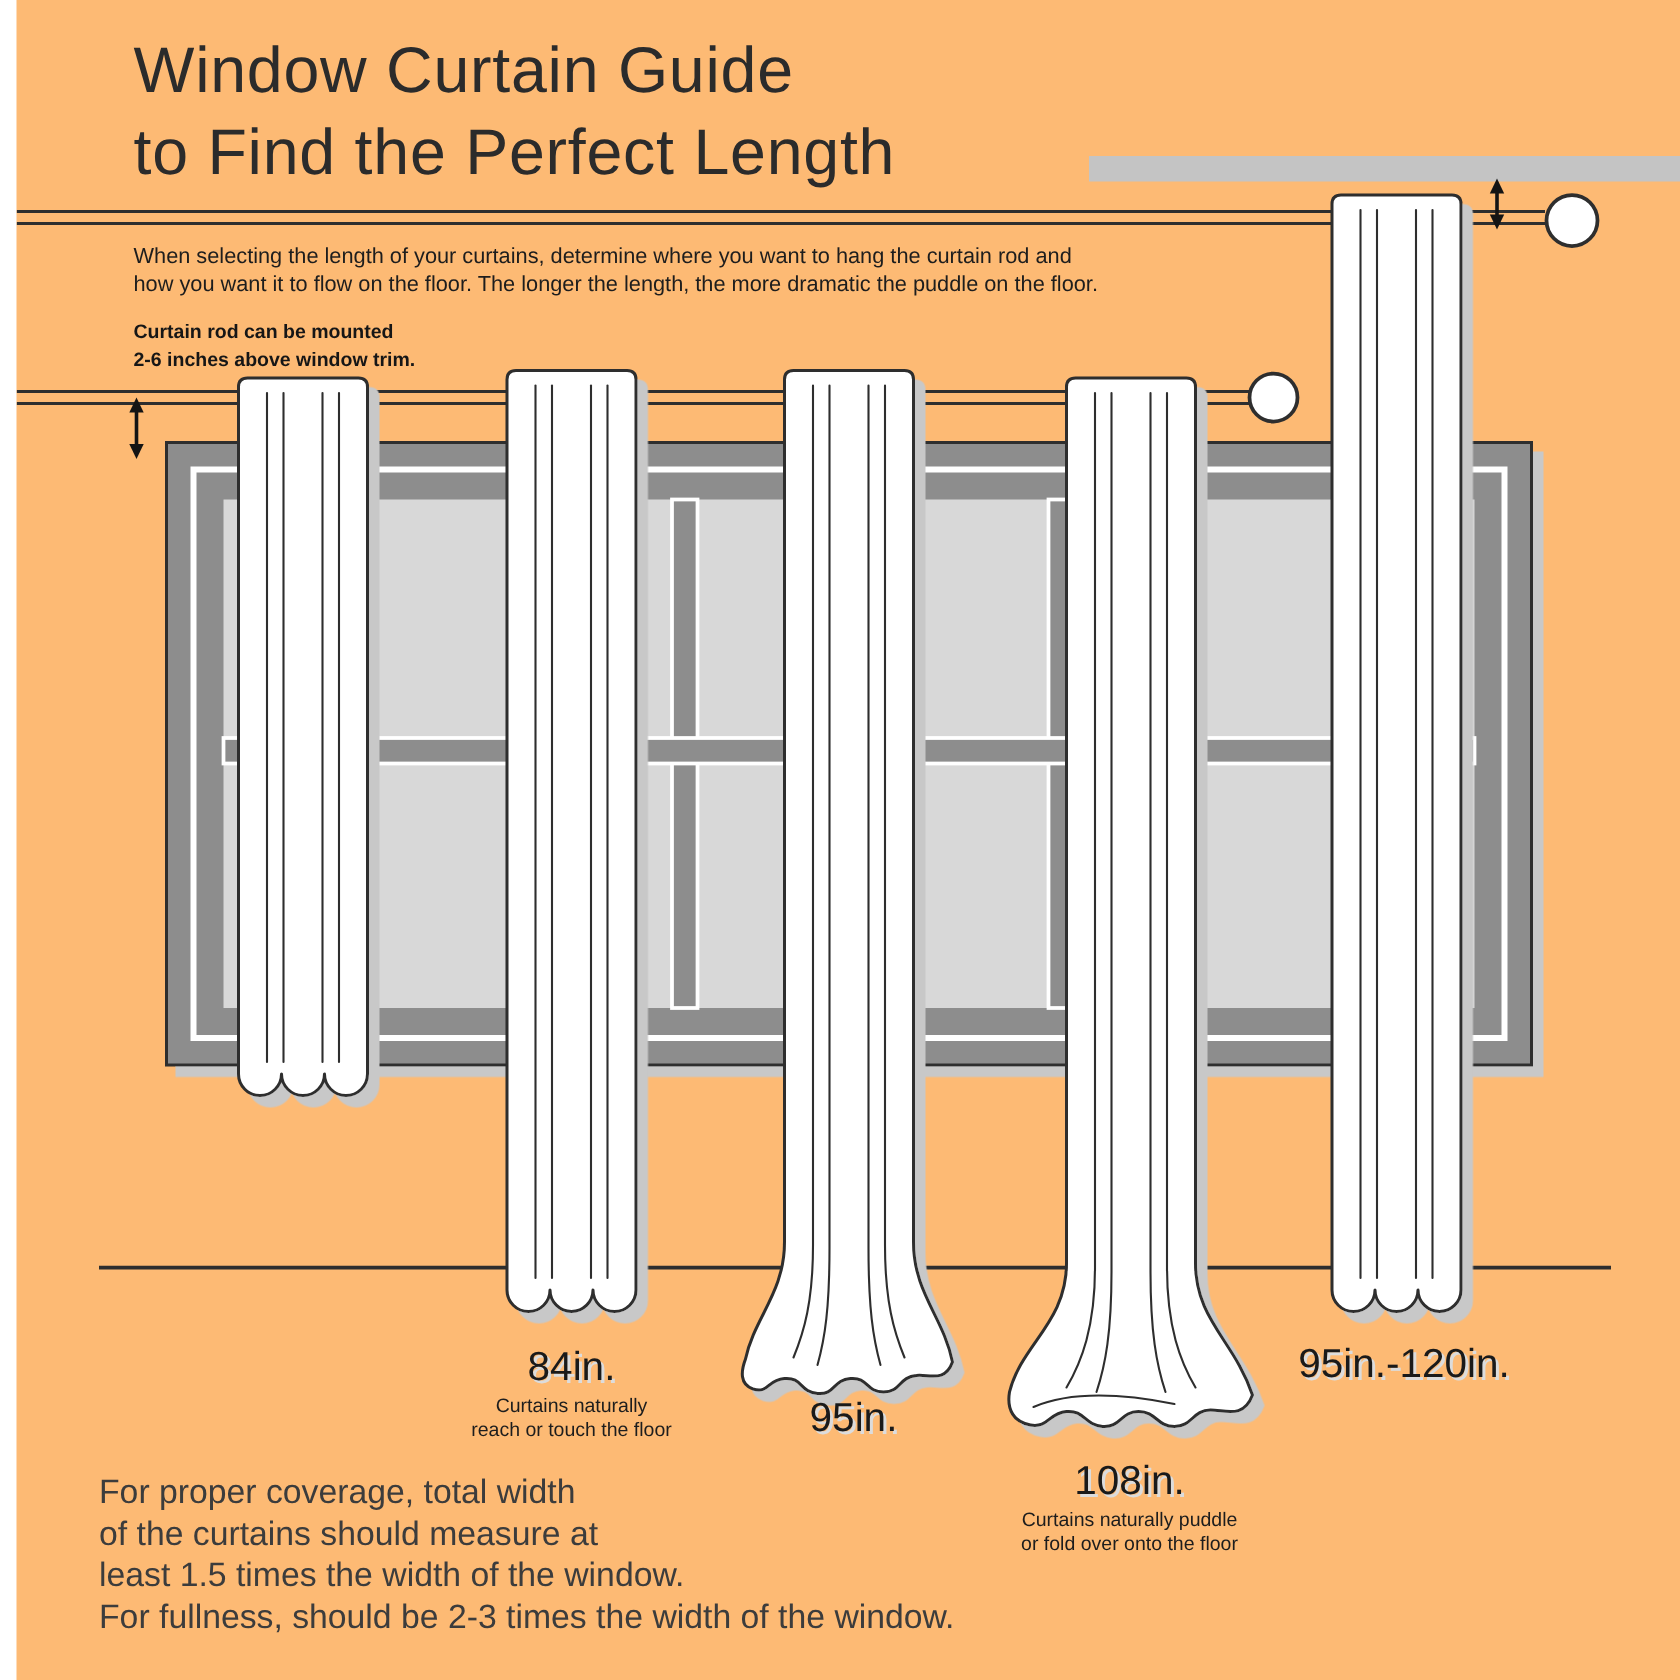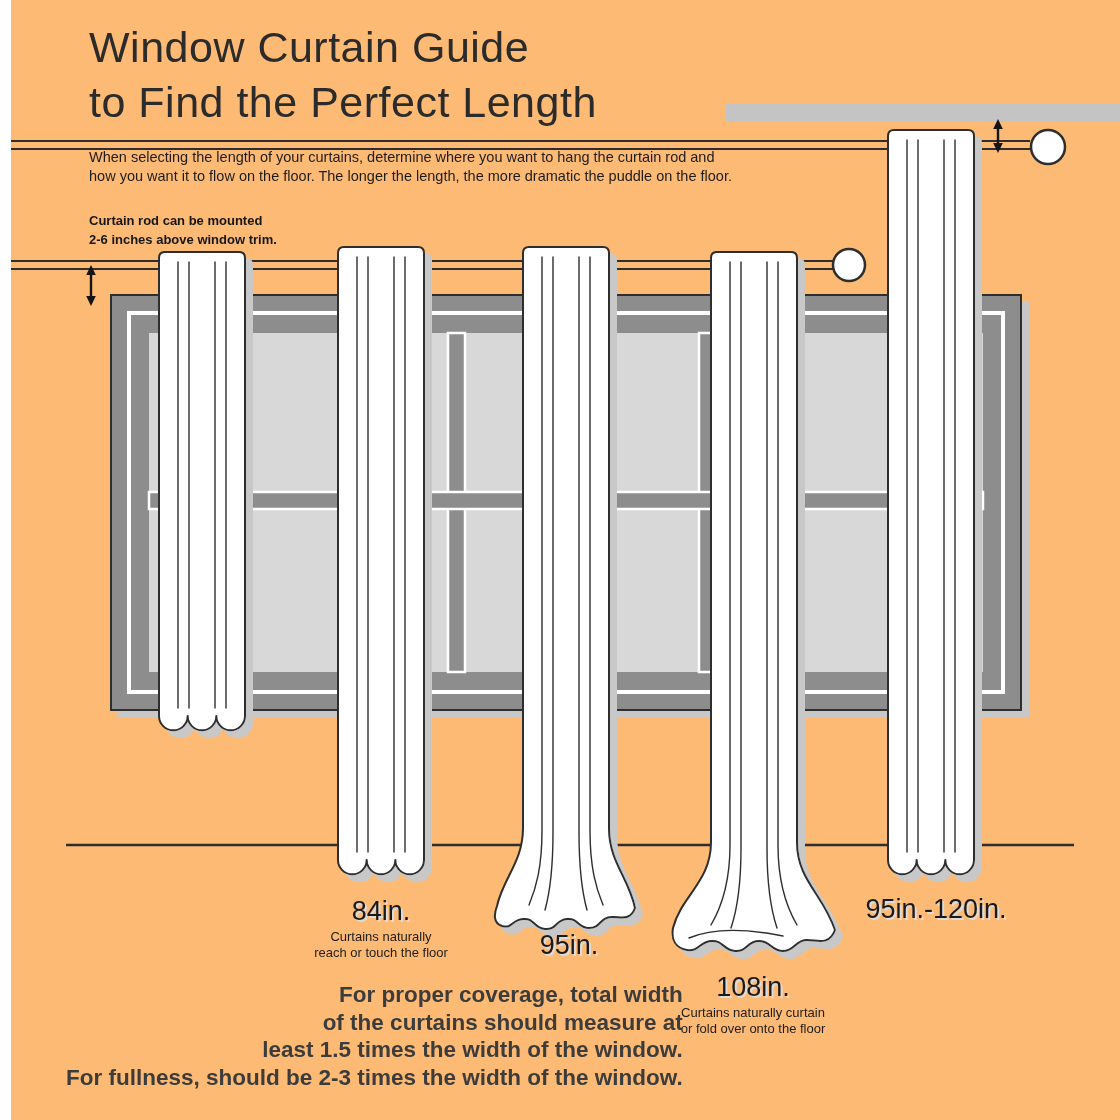--- a/index.html
+++ b/index.html
@@ -15,21 +15,21 @@
   #diagram{position:absolute;left:0;top:0;}
   .abs{position:absolute;}
   .t-line{white-space:nowrap;}
   .title{font-size:43px;line-height:55px;letter-spacing:.5px;color:#2b2b2b;font-weight:400;}
   .intro{font-size:14.5px;line-height:19px;color:#1d1d1d;}
   .rodnote{font-size:13px;line-height:19px;font-weight:bold;color:#161616;}
   .ceiltip{font-size:13.5px;line-height:18px;font-weight:bold;color:#161616;}
   .len-block{text-align:center;}
   .len-label{font-size:27px;line-height:30px;color:#1a1a1a;text-shadow:2px 2px 0 #dcdcdc;}
   .len-caption{font-size:13px;line-height:15.5px;color:#1d1d1d;margin-top:3px;}
-  .coverage{font-size:22.5px;line-height:27.5px;font-weight:bold;color:#3c3c3c;text-align:right;}
+  .coverage{font-size:22.5px;line-height:27.5px;font-weight:normal;color:#3c3c3c;}
   
   .ceiling{fill:var(--ceiling-gray);}
   .rodline{stroke:var(--line-black);stroke-width:2;}
   .finial{fill:#fff;stroke:var(--line-black);stroke-width:2.5;}
   .frame-outer{fill:var(--frame-gray);stroke:var(--line-black);stroke-width:2;}
   .frame-white{fill:#ffffff;}
   .frame-inner{fill:var(--frame-gray);}
   .pane{fill:var(--pane-gray);}
   .mullion{fill:var(--frame-gray);stroke:#ffffff;stroke-width:2.5;}
   .floor{stroke:var(--line-black);stroke-width:2.5;}
@@ -159,21 +159,21 @@
         <line class="fold" x1="944" y1="140" x2="944" y2="852"></line>
       </g>
     </g>
   </svg>
 
   <header class="abs title" style="left:78px;top:20px;">
     <div class="t-line">Window Curtain Guide</div>
     <div class="t-line">to Find the Perfect Length</div>
   </header>
 
-  <div class="abs intro" style="left:78px;top:148px;">
+  <div class="abs intro" style="left:78px;top:162px;">
     <div class="t-line">When selecting the length of your curtains, determine where you want to hang the curtain rod and</div>
     <div class="t-line">how you want it to flow on the floor. The longer the length, the more dramatic the puddle on the floor.</div>
   </div>
 
   <div class="abs rodnote" style="left:78px;top:211px;">
     <div class="t-line">Curtain rod can be mounted</div>
     <div class="t-line">2-6 inches above window trim.</div>
   </div>
 
 
@@ -186,21 +186,21 @@
     </div>
   </div>
 
   <div class="abs len-block" style="left:463px;top:930px;width:190px;">
     <div class="len-label">95in.</div>
   </div>
 
   <div class="abs len-block" style="left:647px;top:972px;width:190px;">
     <div class="len-label">108in.</div>
     <div class="len-caption">
-      <div>Curtains naturally curtain</div>
+      <div>Curtains naturally puddle</div>
       <div>or fold over onto the floor</div>
     </div>
   </div>
 
   <div class="abs len-block" style="left:835px;top:894px;width:180px;">
     <div class="len-label">95in.-120in.</div>
   </div>
 
   <div class="abs coverage" style="left:55px;top:981px;">
     <div class="t-line">For proper coverage, total width</div>

